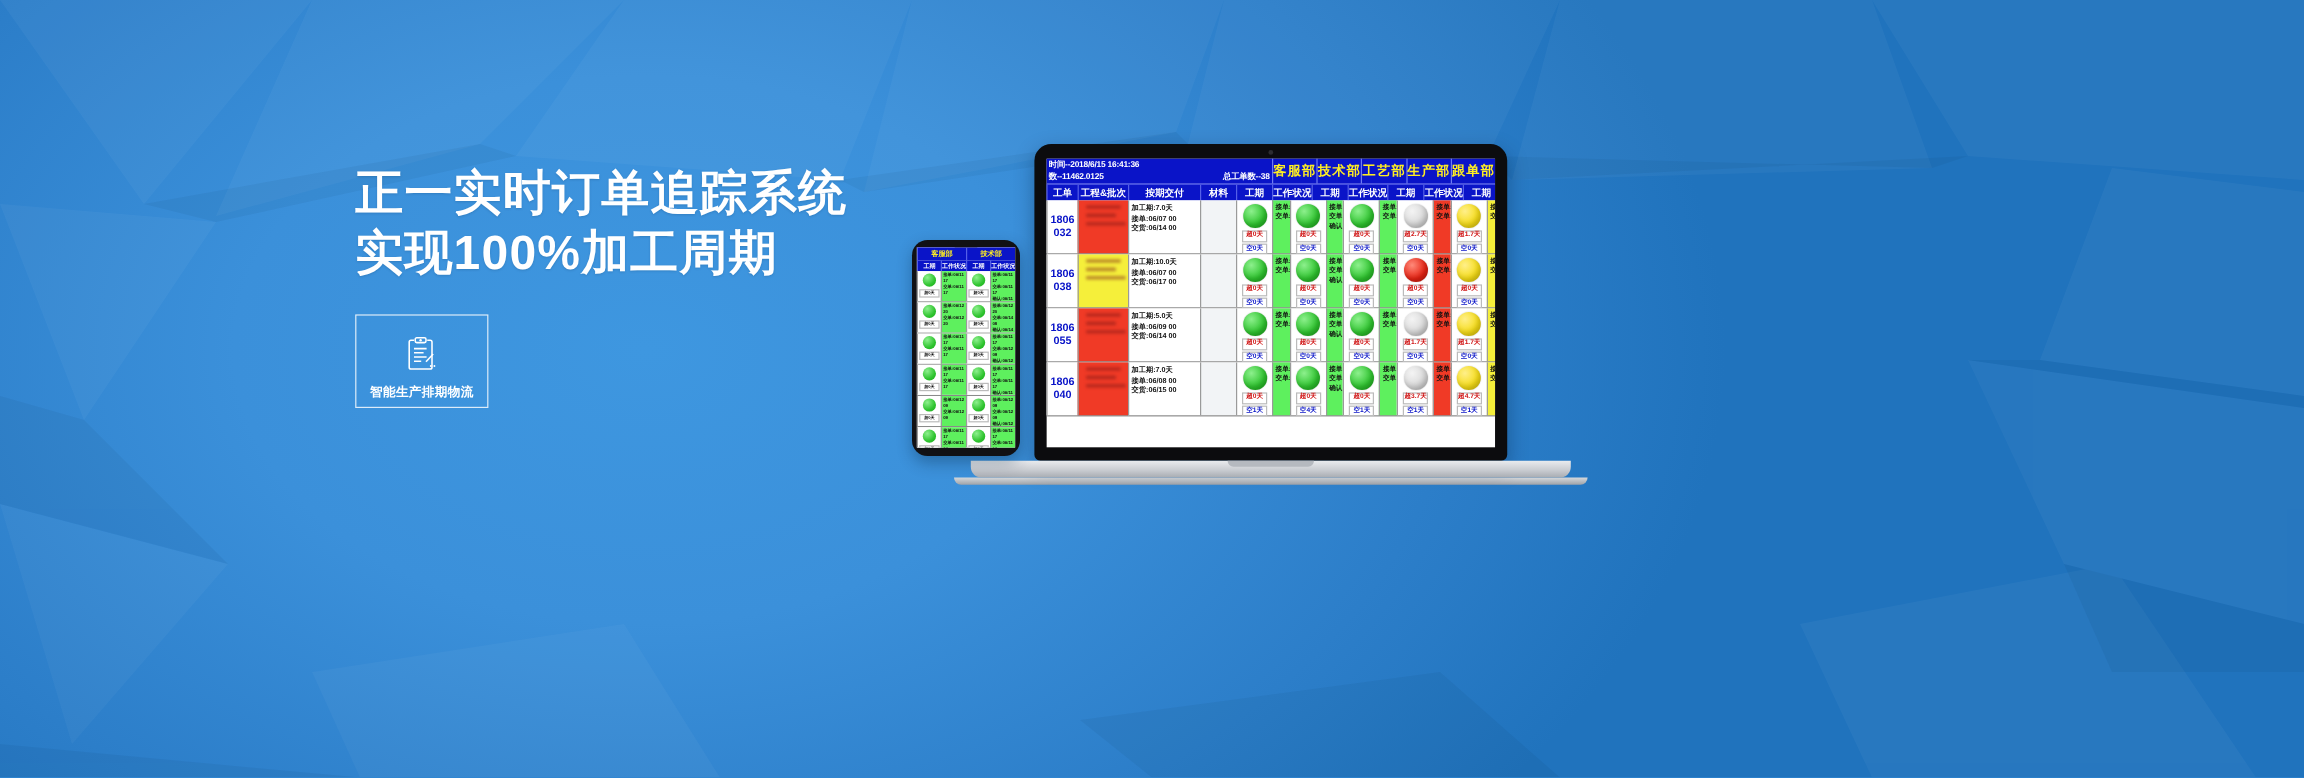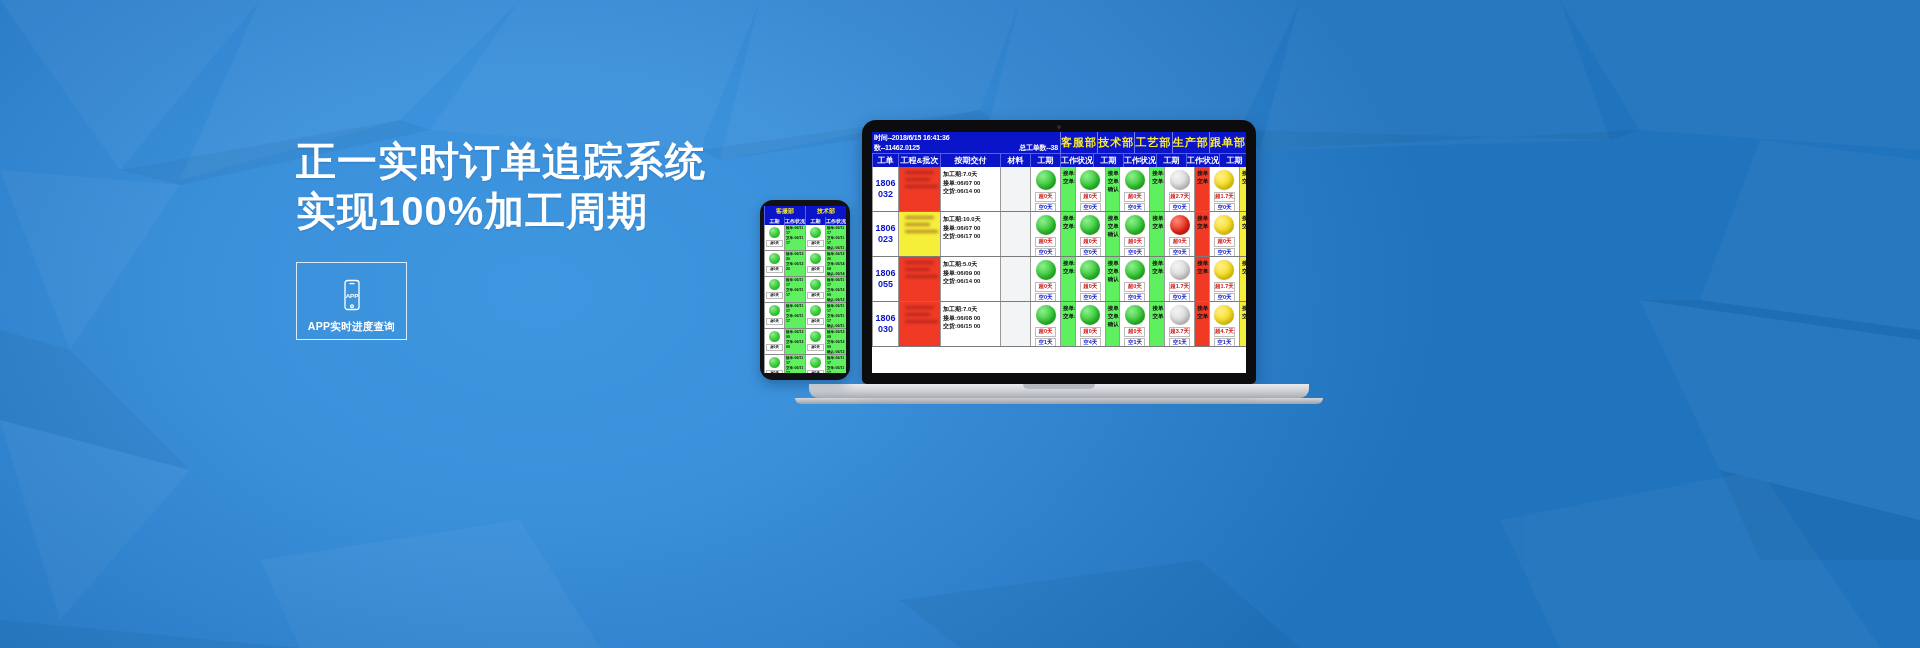--- a/index.html
+++ b/index.html
@@ -196,32 +196,38 @@
   </svg>
 
   <div id="copy">
     <div class="headline">正一实时订单追踪系统</div>
     <div class="headline">实现100%加工周期</div>
   </div>
 
   <div id="features">
 
 
-
     <div class="feature">
       <span class="ficon">
-        <svg width="22" height="32" viewBox="0 0 22 32" fill="none" stroke="#ffffff" stroke-width="1.3">
-          <rect x="4" y="1.5" width="14" height="29" rx="2.6"></rect>
-          <line x1="8.5" y1="4.6" x2="13.5" y2="4.6"></line>
-          <circle cx="11" cy="27.3" r="1.4"></circle>
-          <text x="11" y="19" text-anchor="middle" font-size="6.2" font-family="Liberation Sans, sans-serif" font-weight="bold" fill="#ffffff" stroke="none">APP</text>
+        <svg width="26" height="30" viewBox="0 0 26 30" fill="none" stroke="#ffffff" stroke-width="1.3">
+          <path d="M6 3.5H3.5A1.5 1.5 0 0 0 2 5v21a1.5 1.5 0 0 0 1.5 1.5h16A1.5 1.5 0 0 0 21 26V5a1.5 1.5 0 0 0-1.5-1.5H17"></path>
+          <rect x="7" y="1.5" width="9" height="4" rx="1.3"></rect>
+          <circle cx="11.5" cy="3.5" r="1" fill="#fff" stroke="none"></circle>
+          <line x1="6" y1="10.5" x2="16.5" y2="10.5"></line>
+          <line x1="6" y1="14" x2="14" y2="14"></line>
+          <line x1="6" y1="17.5" x2="16.5" y2="17.5"></line>
+          <line x1="6" y1="21" x2="12" y2="21"></line>
+          <path d="M16 21.5l6-6.5"></path>
+          <circle cx="20" cy="25" r="0.8" fill="#fff" stroke="none"></circle>
+          <circle cx="23" cy="25" r="0.8" fill="#fff" stroke="none"></circle>
         </svg>
       </span>
-      <span class="flabel">APP实时进度查询</span>
+      <span class="flabel">智能生产排期物流</span>
     </div>
+
   </div>
 
   <div id="devices">
 
     <div id="laptop">
       <div id="laptop-lid">
         <div id="laptop-cam"></div>
         <div id="laptop-screen">
           <div class="dash">
 
@@ -339,21 +345,21 @@
                   <div class="dcell c-stat bg-yellow">
                     <div class="dates">
                       <span>接单:</span>
                       <span>交单:</span>
                     </div>
                   </div>
                 </div>
                 <div class="drow" style="height: 45px;">
                   <div class="dcell c-id">
                     <span>1806</span>
-                    <span>023</span>
+                    <span>038</span>
                   </div>
                   <div class="dcell c-prog" style="background: rgb(245, 239, 58);">
                     <div class="blurbar">
                       <i></i>
                       <i style="width:60%"></i>
                       <i style="width:80%"></i>
                     </div>
                   </div>
                   <div class="dcell c-cycle">
                     <div>加工期:10.0天</div>
@@ -509,21 +515,21 @@
                   <div class="dcell c-stat bg-yellow">
                     <div class="dates">
                       <span>接单:</span>
                       <span>交单:</span>
                     </div>
                   </div>
                 </div>
                 <div class="drow" style="height: 45px;">
                   <div class="dcell c-id">
                     <span>1806</span>
-                    <span>030</span>
+                    <span>040</span>
                   </div>
                   <div class="dcell c-prog" style="background: rgb(240, 58, 38);">
                     <div class="blurbar">
                       <i></i>
                       <i style="width:60%"></i>
                       <i style="width:80%"></i>
                     </div>
                   </div>
                   <div class="dcell c-cycle">
                     <div>加工期:7.0天</div>

